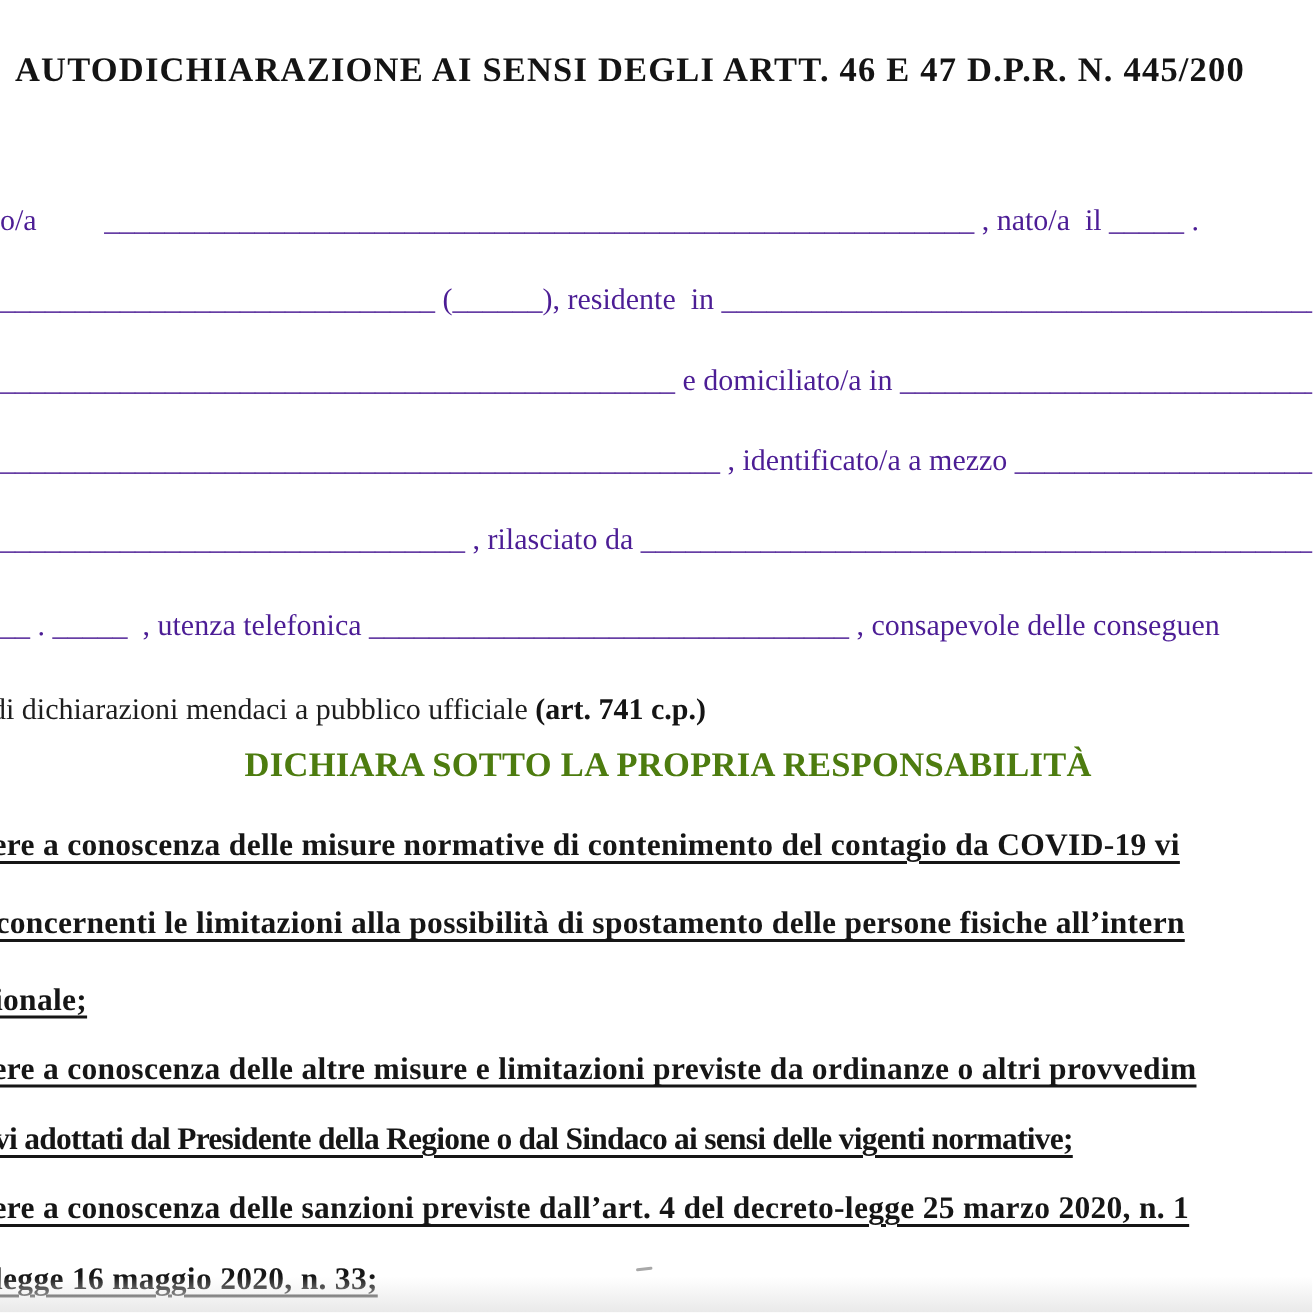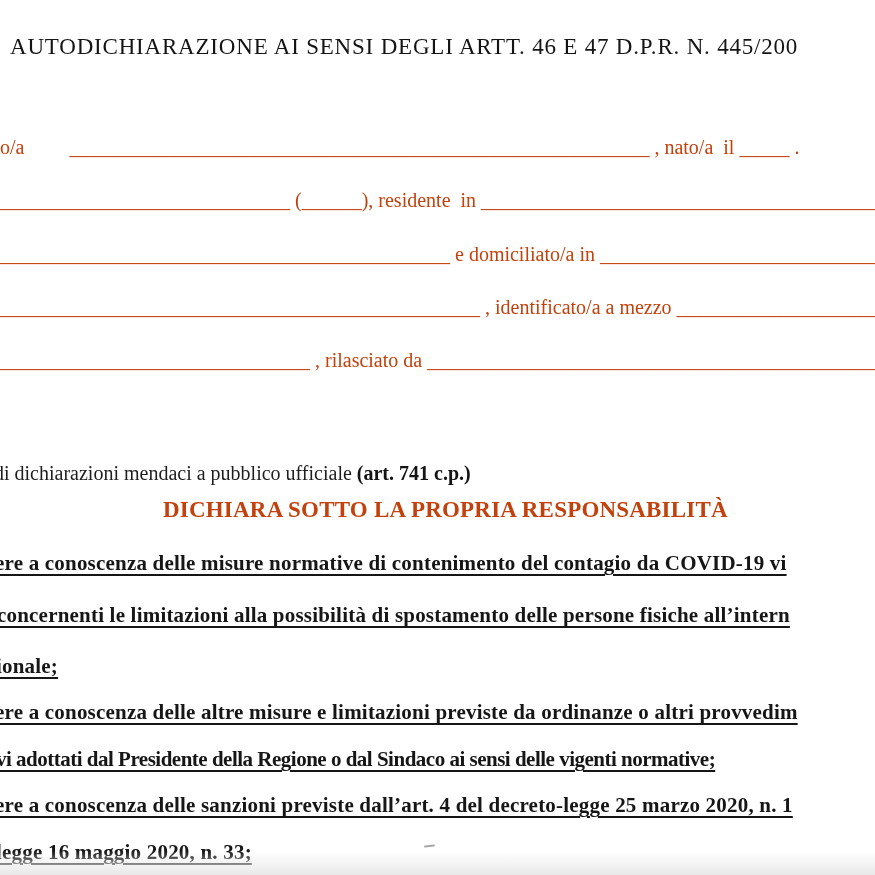--- a/index.html
+++ b/index.html
@@ -9,40 +9,40 @@
     height: 875px;
     overflow: hidden;
     background: #ffffff;
     font-family: "Liberation Serif", "DejaVu Serif", serif;
     color: #1b1b1b;
   }
   .abs { position: absolute; white-space: pre; line-height: 1.15; }
 
   .doc-title {
     top: 34px; left: 10px;
-    font-size: 23px; font-weight: normal;
+    font-size: 23px; font-weight: bold;
     letter-spacing: 0.8px;
     color: #141414;
   }
 
-  .form-line { font-size: 20px; color: #c2410c; }
+  .form-line { font-size: 20px; color: #4c1d95; }
   .fl1 { top: 136px; left: 0; }
   .fl2 { top: 189px; left: 0; }
   .fl3 { top: 243px; left: 0; }
   .fl4 { top: 296px; left: 0; }
   .fl5 { top: 349px; left: 0; }
   .fl6 { top: 406px; left: 0; }
 
   .penalty { top: 462px; left: -6px; font-size: 20px; color: #1e1e1e; }
   .penalty .bold { font-weight: bold; color: #141414; }
 
   .decl-heading {
     top: 497px; left: 163px;
     font-size: 23px; font-weight: bold;
-    color: #c2410c; letter-spacing: 0.2px;
+    color: #4d7c0f; letter-spacing: 0.2px;
   }
 
   .decl {
     font-size: 21px; font-weight: bold; color: #161616;
     letter-spacing: 0.2px;
     text-decoration: underline;
     text-decoration-thickness: 2px;
     text-underline-offset: 4px;
   }
   .d1 { top: 551px; left: -5px; }
@@ -73,20 +73,21 @@
 
 <div id="page">
 
   <div class="abs doc-title">AUTODICHIARAZIONE AI SENSI DEGLI ARTT. 46 E 47 D.P.R. N. 445/200</div>
 
   <div class="abs form-line fl1">o/a         __________________________________________________________ , nato/a  il _____ .</div>
   <div class="abs form-line fl2">_____________________________ (______), residente  in ________________________________________</div>
   <div class="abs form-line fl3">_____________________________________________ e domiciliato/a in ______________________________</div>
   <div class="abs form-line fl4">________________________________________________ , identificato/a a mezzo _________________________</div>
   <div class="abs form-line fl5">_______________________________ , rilasciato da _____________________________________________</div>
+  <div class="abs form-line fl6">__ . _____  , utenza telefonica ________________________________ , consapevole delle conseguen</div>
 
   <div class="abs penalty"><span>di dichiarazioni mendaci a pubblico ufficiale </span><span class="bold">(art. 741 c.p.)</span></div>
 
   <div class="abs decl-heading">DICHIARA SOTTO LA PROPRIA RESPONSABILITÀ</div>
 
   <div class="abs decl d1">ere a conoscenza delle misure normative di contenimento del contagio da COVID-19 vi</div>
   <div class="abs decl d2">concernenti le limitazioni alla possibilità di spostamento delle persone fisiche all’intern</div>
   <div class="abs decl d3">ionale;</div>
   <div class="abs decl d4">ere a conoscenza delle altre misure e limitazioni previste da ordinanze o altri provvedim</div>
   <div class="abs decl d5">vi adottati dal Presidente della Regione o dal Sindaco ai sensi delle vigenti normative;</div>

